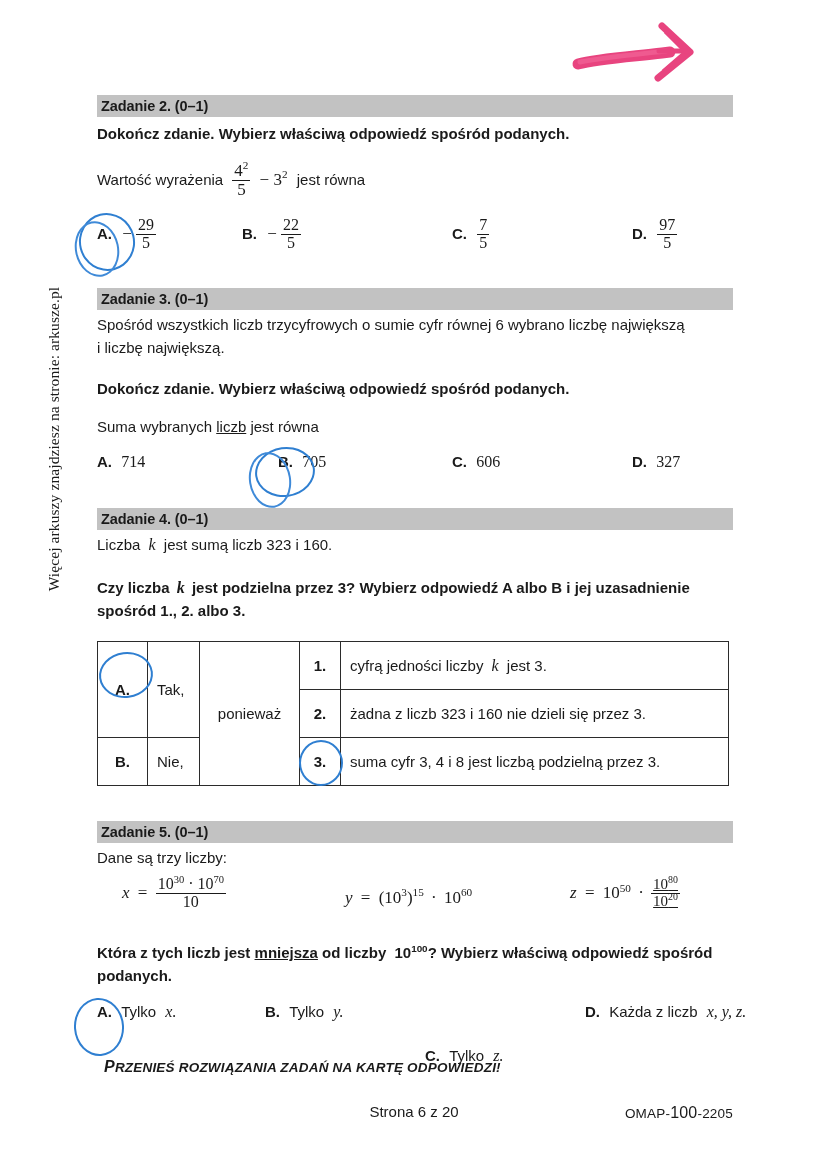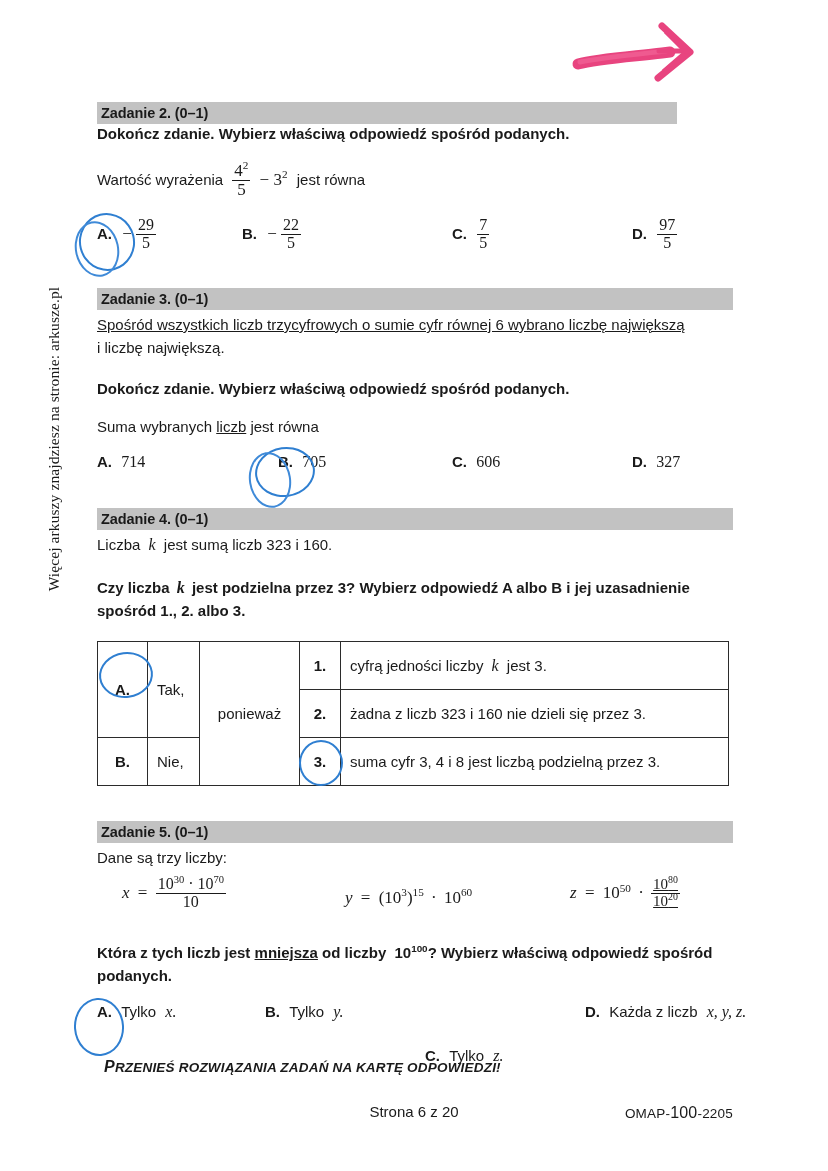--- a/index.html
+++ b/index.html
@@ -170,21 +170,21 @@
   <div class="side-note">Więcej arkuszy znajdziesz na stronie: arkusze.pl</div>
 
   <svg class="pink-arrow" viewBox="0 0 150 72">
     <path d="M12 46 C30 41, 60 39, 96 35 L104 34" stroke="#e8447f" stroke-width="11" stroke-linecap="round" fill="none"></path>
     <path d="M14 44 C34 40, 64 37, 100 33" stroke="#ef5a90" stroke-width="5" stroke-linecap="round" fill="none"></path>
     <path d="M96 8 L124 34 L92 60" stroke="#e8447f" stroke-width="7" stroke-linejoin="round" stroke-linecap="round" fill="none"></path>
     <path d="M99 14 L119 34 L97 53" stroke="#e8447f" stroke-width="3" fill="none"></path>
     <path d="M93 33 L122 33" stroke="#e8447f" stroke-width="5" stroke-linecap="round" fill="none"></path>
   </svg>
 
-  <div class="task-bar abs" style="left:97px; top:102px; width:580px;">Zadanie 2. (0–1)</div>
+  <div class="task-bar abs" style="left:97px; top:95px; width:636px;">Zadanie 2. (0–1)</div>
 
   <div class="abs ptxt bold" style="left:97px; top:122px; width:636px;">Dokończ zdanie. Wybierz właściwą odpowiedź spośród podanych.</div>
 
   <div class="abs ptxt" style="left:97px; top:163px;">
     <span>Wartość wyrażenia</span>
     <span class="frac" style="font-size:17px; margin:0 5px;">
       <span class="num"><span>4</span><sup class="p">2</sup></span>
       <span class="den">5</span>
     </span>
     <span class="serif" style="font-size:17px;"><span>−</span> <span>3</span><sup class="p">2</sup></span>
@@ -222,21 +222,21 @@
         <span class="den">5</span>
       </span>
     </div>
   </div>
 
   <div class="circle" style="left:79px; top:213px; width:52px; height:54px; transform:rotate(-14deg);"></div>
   <div class="circle2" style="left:75px; top:221px; width:40px; height:52px; border-color:#3f8ad8; transform:rotate(-12deg);"></div>
 
   <div class="task-bar abs" style="left:97px; top:288px; width:636px;">Zadanie 3. (0–1)</div>
 
-  <div class="abs ptxt" style="left:97px; top:313px; width:640px;text-decoration:underline;">Spośród wszystkich liczb trzycyfrowych o sumie cyfr równej  6  wybrano liczbę największą</div>
+  <div class="abs ptxt" style="left:97px; top:313px; width:640px;">Spośród wszystkich liczb trzycyfrowych o sumie cyfr równej  6  wybrano liczbę największą</div>
   <div class="abs ptxt" style="left:97px; top:336px; width:640px;">i liczbę największą.</div>
 
   <div class="abs ptxt bold" style="left:97px; top:377px; width:640px;">Dokończ zdanie. Wybierz właściwą odpowiedź spośród podanych.</div>
 
   <div class="abs ptxt" style="left:97px; top:415px;">
     <span>Suma wybranych</span>
     <span class="u">liczb</span>
     <span>jest równa</span>
   </div>
 

